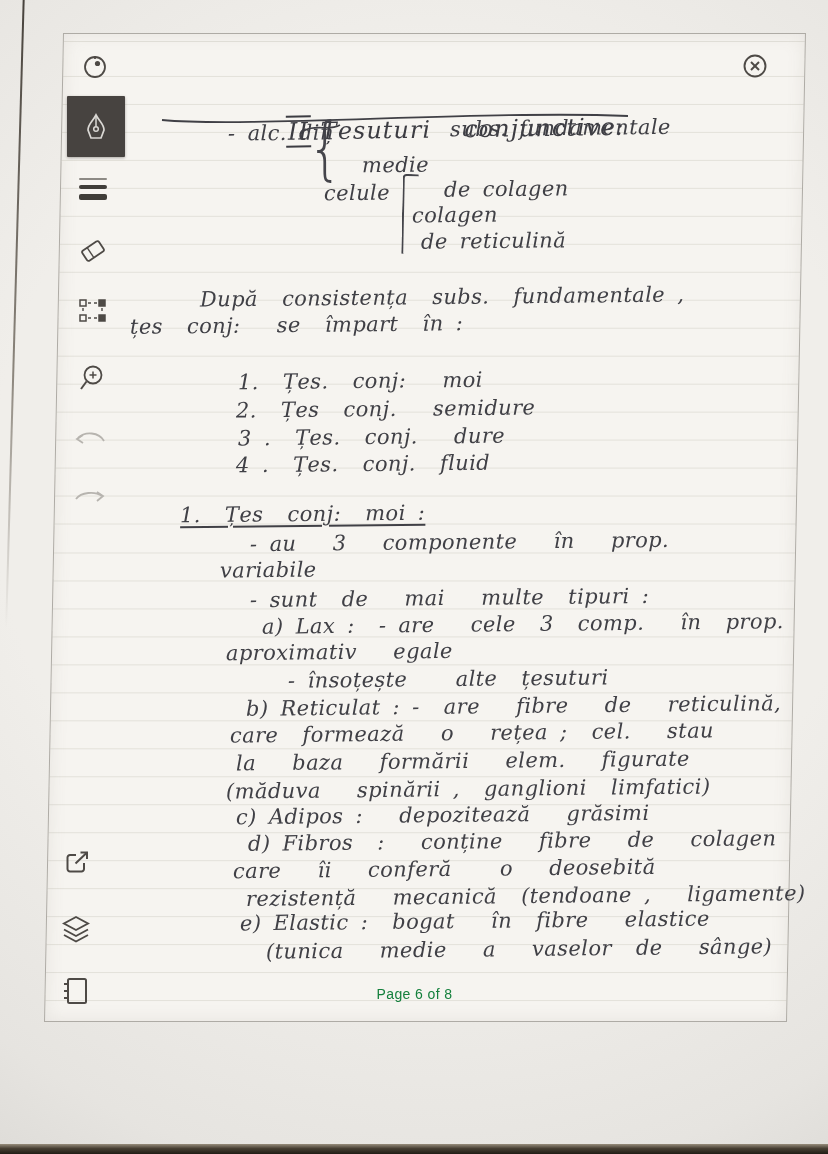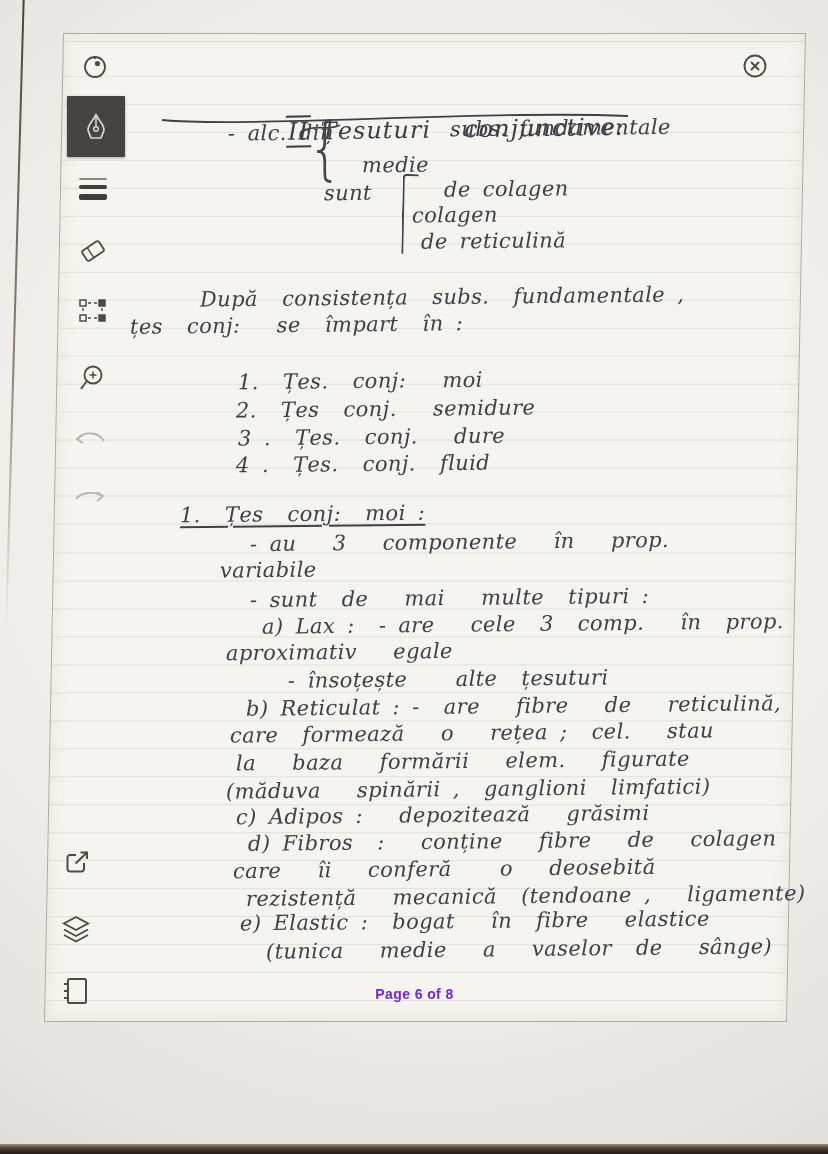--- a/index.html
+++ b/index.html
@@ -54,21 +54,21 @@
   }
   .fibre-bracket{
     position:absolute;left:402px;top:174px;width:14px;height:78px;
     border-left:2px solid #45454b;border-top:2px solid #45454b;
     border-top-left-radius:4px;transform:rotate(1.2deg);
   }
   .strike-squiggle{position:absolute;left:298px;top:120px;}
   .title-underline{position:absolute;left:158px;top:108px;}
   .page-indicator{
     position:absolute;left:44px;top:986px;width:741px;text-align:center;
-    font-size:14px;color:#6d28d9;letter-spacing:.4px;font-weight:bold;
+    font-size:14px;color:#15803d;letter-spacing:.4px;
   }
 </style>
 </head>
 <body>
 
 <div class="photo">
 
   <div class="page-edge"></div>
 
   <div class="canvas-frame"></div>
@@ -215,21 +215,21 @@
       </svg>
     </span>
 
     <div class="brace">{</div>
     <div class="fibre-bracket"></div>
 
     <div id="hw-lines">
         <div class="hw-line" style="left: 228px; top: 121px;">- alc. din</div>
         <div class="hw-line" style="left: 450px; top: 116px;">subs. fundamentale</div>
         <div class="hw-line" style="left: 362px; top: 153px;">medie</div>
-        <div class="hw-line" style="left: 324px; top: 181px;">sunt</div>
+        <div class="hw-line" style="left: 324px; top: 181px;">celule</div>
         <div class="hw-line" style="left: 444px; top: 177px;">de colagen</div>
         <div class="hw-line" style="left: 412px; top: 203px;">colagen</div>
         <div class="hw-line" style="left: 421px; top: 229px;">de reticulină</div>
         <div class="hw-line" style="left: 200px; top: 285px;">După  consistența  subs.  fundamentale ,</div>
         <div class="hw-line" style="left: 130px; top: 313px;">țes  conj:   se  împart  în :</div>
         <div class="hw-line" style="left: 238px; top: 369px;">1.  Țes.  conj:   moi</div>
         <div class="hw-line" style="left: 236px; top: 397px;">2.  Țes  conj.   semidure</div>
         <div class="hw-line" style="left: 238px; top: 425px;">3 .  Țes.  conj.   dure</div>
         <div class="hw-line" style="left: 236px; top: 452px;">4 .  Țes.  conj.  fluid</div>
         <div class="hw-line u" style="left: 180px; top: 502px;">1.  Țes  conj:  moi :</div>

